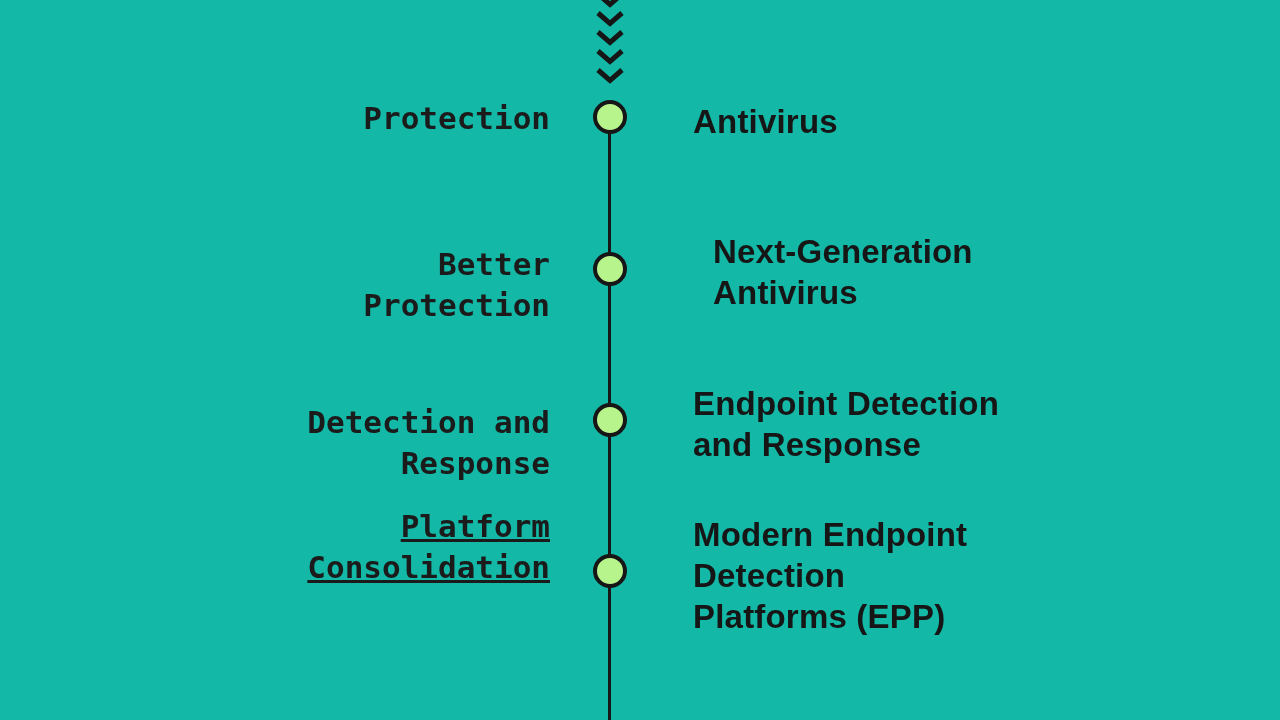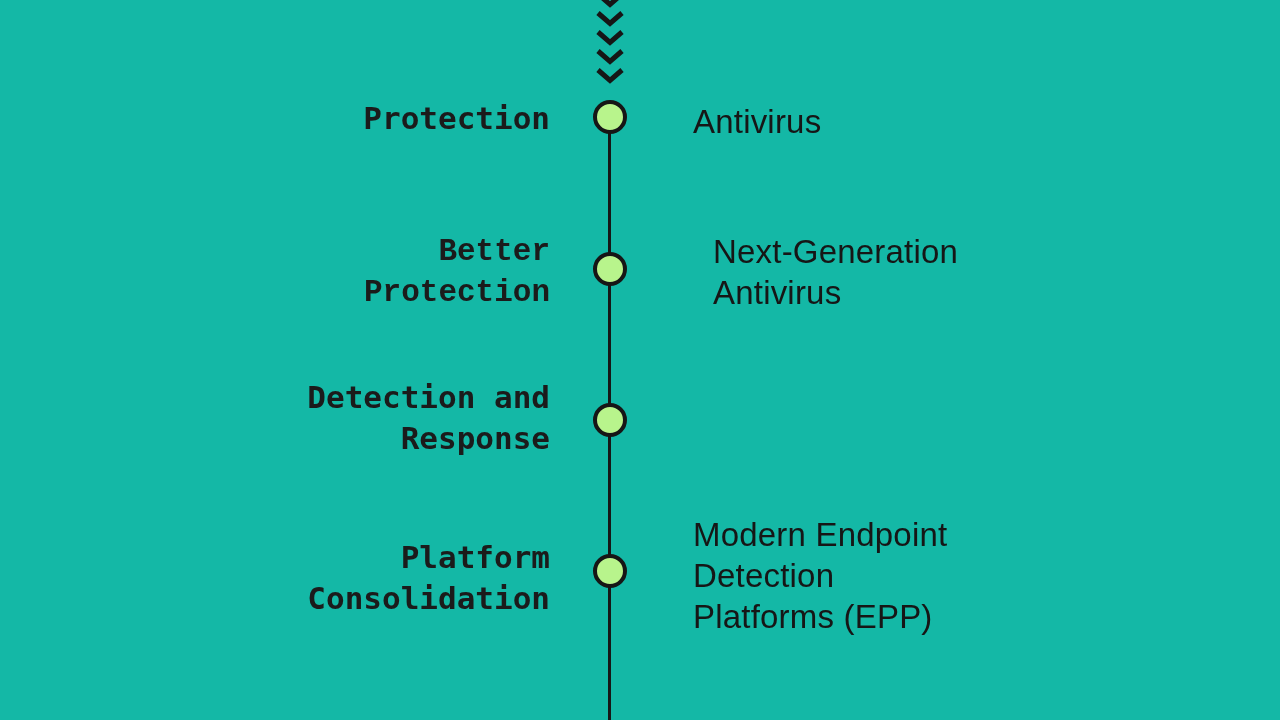--- a/index.html
+++ b/index.html
@@ -61,31 +61,31 @@
     right: 750px;
     text-align: right;
     font-family: "DejaVu Sans Mono", monospace;
     font-weight: 700;
     font-size: 31px;
     line-height: 41px;
     white-space: pre-line;
     color: #1b1b1b;
   }
   .era-1 { top: 98px; }
-  .era-2 { top: 231px; font-family: Liberation Mono, monospace; }
-  .era-3 { top: 377px; }
-  .era-4 { top: 537px; }
+  .era-2 { top: 244px; }
+  .era-3 { top: 402px; }
+  .era-4 { top: 506px; text-decoration: underline; }
 
   
   .tech {
     position: absolute;
     left: 693px;
     text-align: left;
     font-family: "Liberation Sans", sans-serif;
-    font-weight: 400;
+    font-weight: 700;
     font-size: 33px;
     line-height: 41px;
     letter-spacing: 0.2px;
     white-space: pre-line;
     color: #161616;
   }
   .tech-1 { top: 101px; }
   .tech-2 { top: 231px; margin-left: 20px; }
   .tech-3 { top: 383px; }
   .tech-4 { top: 514px; }
@@ -124,17 +124,19 @@
   <div class="era era-2">Better
 Protection</div>
   <div class="era era-3">Detection and
 Response</div>
   <div class="era era-4">Platform
 Consolidation</div>
 
   <div class="tech tech-1">Antivirus</div>
   <div class="tech tech-2">Next-Generation
 Antivirus</div>
+  <div class="tech tech-3">Endpoint Detection
+and Response</div>
   <div class="tech tech-4">Modern Endpoint
 Detection
 Platforms (EPP)</div>
 
 </div>
 
 </body></html>

